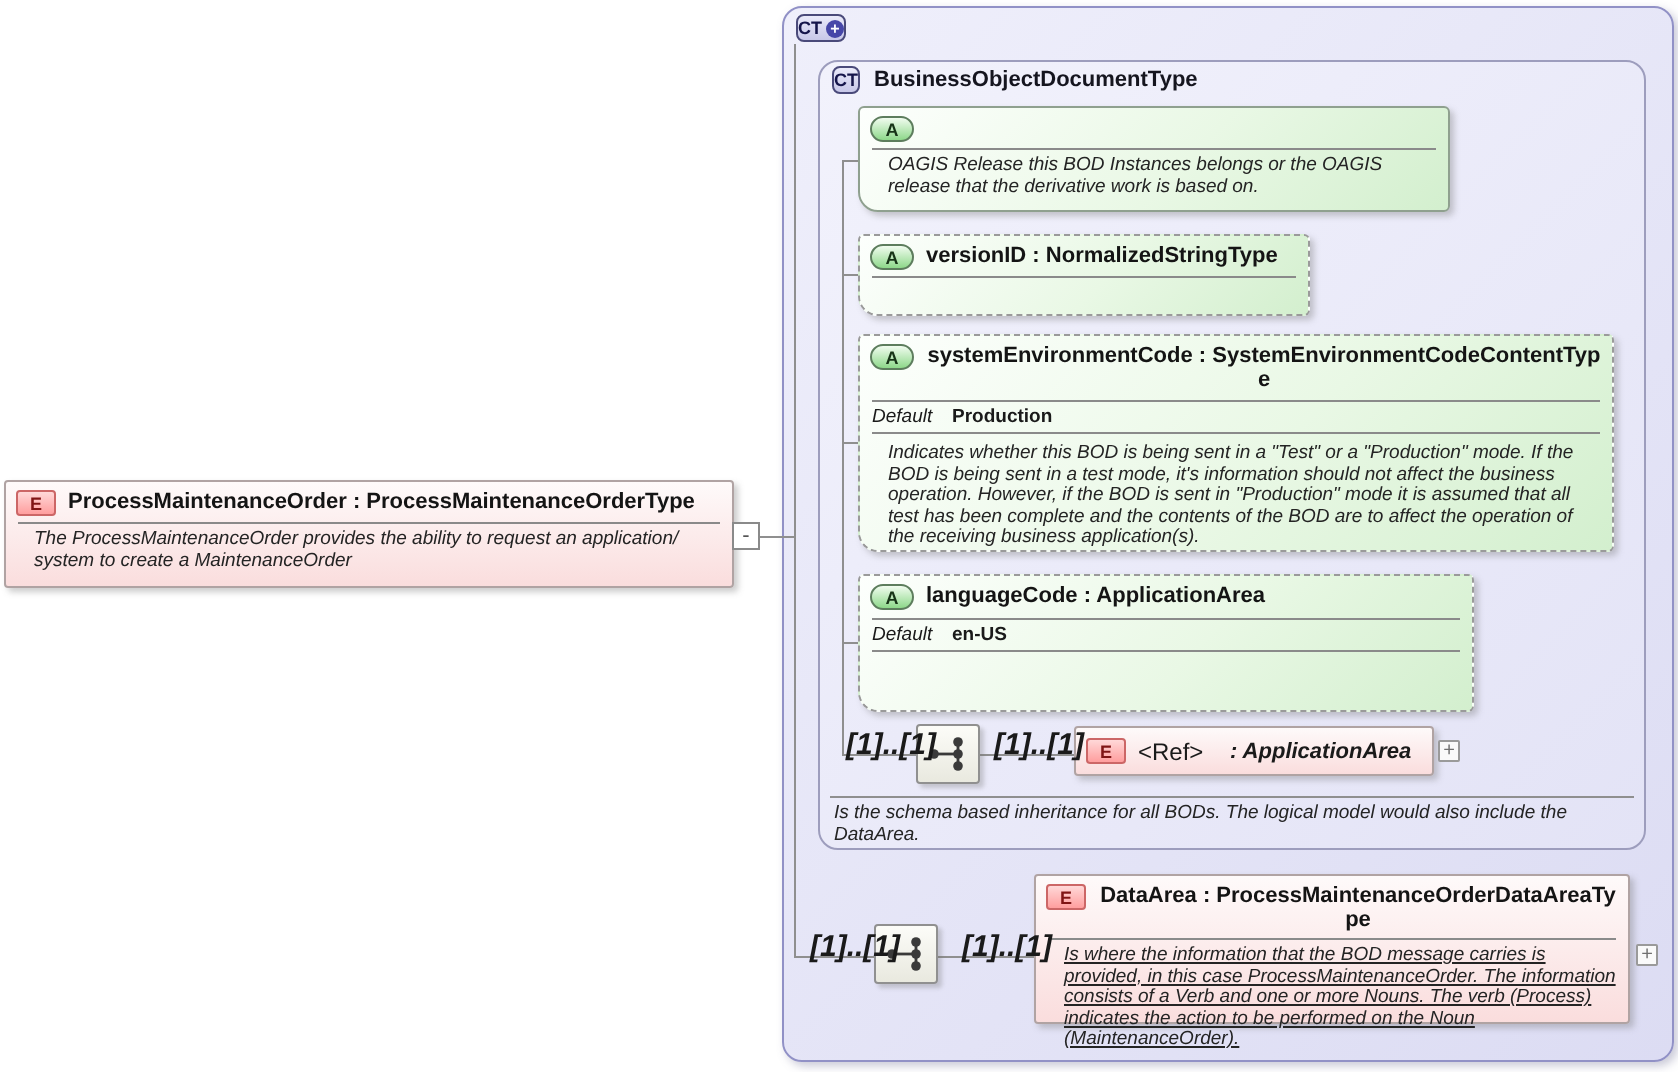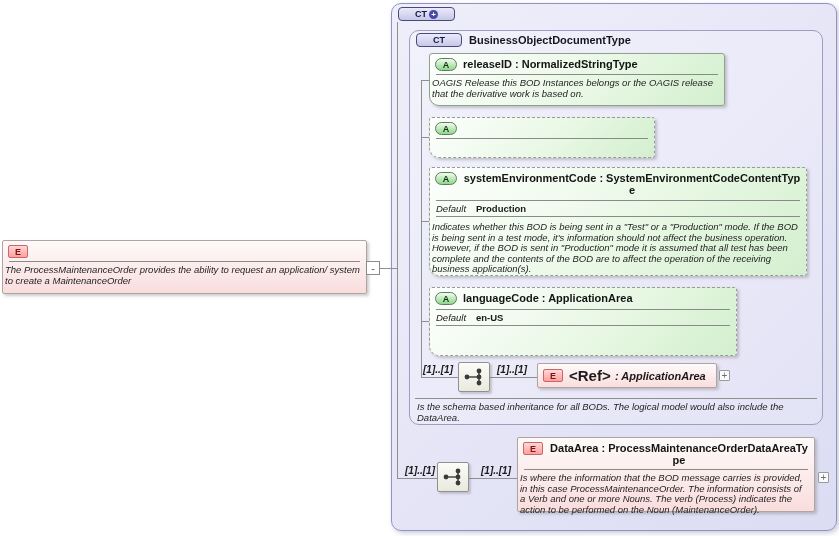--- a/index.html
+++ b/index.html
@@ -8,21 +8,21 @@
   .abs{position:absolute;box-sizing:border-box;}
 
   
   .container-outer{background:linear-gradient(135deg,#efeffb 0%,#dcdcf3 100%);
     border:1px solid #9191c6;border-radius:10px;box-shadow:2px 2px 5px rgba(100,100,140,.35);z-index:0;}
   .container-inner{background:linear-gradient(135deg,#f2f2fc 0%,#e3e3f6 100%);
     border:1px solid #9d9dbd;border-radius:10px;z-index:1;}
   .ct-header{display:flex;align-items:center;font-weight:bold;font-size:11.5px;color:#15151f;z-index:4;}
 
   
-  .ct-icon{height:14px;padding:0 16px;border-radius:4px;background:linear-gradient(to bottom,#eaeafa,#c7c7e8);
+  .ct-icon{height:14px;padding:0 0;border-radius:4px;background:linear-gradient(to bottom,#eaeafa,#c7c7e8);
     border:1px solid #4a4a7a;font-size:9px;font-weight:bold;color:#15154a;display:inline-flex;
     align-items:center;margin-right:7px;box-sizing:border-box;}
   .ct-plus{width:9px;height:9px;border-radius:50%;background:#4747a8;color:#fff;font-size:8px;line-height:9px;
     display:inline-flex;align-items:center;justify-content:center;margin-left:2px;font-weight:bold;}
   .a-icon{width:22px;height:13px;border-radius:7px;background:linear-gradient(to bottom,#f1fcef,#8ed88a);
     border:1px solid #5d7d5d;font-size:9px;font-weight:bold;color:#173317;display:flex;align-items:center;
     justify-content:center;margin-right:6px;flex:0 0 auto;box-sizing:border-box;}
   .e-icon{width:20px;height:13px;background:linear-gradient(to bottom,#ffd8d8,#ff9e9e);border:1px solid #c66;
     color:#801515;font-size:9px;font-weight:bold;display:flex;align-items:center;justify-content:center;
     margin-right:6px;flex:0 0 auto;border-radius:2px;box-sizing:border-box;}
@@ -31,30 +31,30 @@
   .attr{background:linear-gradient(135deg,#fdfffd 0%,#e9f8e5 55%,#d3efce 100%);
     border:1px solid #8fa08f;border-radius:3px 3px 3px 10px;
     box-shadow:2px 2px 3px rgba(110,110,110,.35);z-index:3;}
   .attr.optional{border-style:dashed;border-color:#9a9a9a;}
   .elem{background:linear-gradient(to bottom,#fefafa 0%,#fadddd 100%);border:1px solid #b0a3a3;
     border-radius:2px;box-shadow:2px 2px 3px rgba(110,110,110,.35);z-index:3;}
   .box-title{display:flex;align-items:flex-start;padding:4px 5px 2px 5px;font-weight:bold;font-size:11px;
     line-height:12px;color:#141414;}
   .box-title .t-center{flex:1;text-align:center;word-break:break-all;}
   .sep{border-top:1px solid #8a8a8a;margin:1px 6px 0 6px;height:0;}
-  .desc{font-style:italic;font-size:9.5px;line-height:10.5px;color:#242424;padding:3px 6px 4px 2px;}
+  .desc{font-style:italic;font-size:9.5px;line-height:10.5px;color:#242424;padding:3px 6px 4px 14px;}
   .default-row{display:flex;font-size:9.5px;line-height:11px;margin:2px 6px;padding:2px 0;
     border-top:1px solid #8a8a8a;border-bottom:1px solid #8a8a8a;}
   .default-label{font-style:italic;width:34px;}
   .default-value{font-weight:bold;margin-left:6px;}
 
   
   .hline,.vline{position:absolute;background:#8f8f8f;z-index:2;}
   .hline{height:1px;}.vline{width:1px;}
-  .card{position:absolute;font-size:10px;font-weight:bold;font-style:italic;color:#1a1a1a;z-index:4;white-space:nowrap;}
+  .card{position:absolute;font-size:15px;font-weight:bold;font-style:italic;color:#1a1a1a;z-index:4;white-space:nowrap;}
   .seq-box{position:absolute;width:32px;height:30px;background:linear-gradient(to bottom,#fcfcf8,#e9e9df);
     border:1px solid #909090;box-shadow:2px 2px 2px rgba(110,110,110,.3);z-index:3;display:flex;
     align-items:center;justify-content:center;border-radius:2px;box-sizing:border-box;}
   .plus-btn{position:absolute;width:11px;height:11px;background:#fafafa;border:1px solid #9a9a9a;color:#707070;
     font-size:10px;line-height:9px;text-align:center;z-index:4;box-sizing:border-box;border-radius:1px;cursor:pointer;}
   .minus-btn{position:absolute;width:14px;height:14px;background:#ffffff;border:1px solid #8a8a8a;color:#555;
     font-size:11px;line-height:12px;text-align:center;z-index:4;box-sizing:border-box;cursor:pointer;}
   .ref-name{width:46px;}
 </style>
 </head>
@@ -86,38 +86,39 @@
   <div class="hline" style="left:421px;top:221px;width:8px;"></div>
   <div class="hline" style="left:421px;top:321px;width:8px;"></div>
   <div class="hline" style="left:421px;top:377px;width:37px;"></div>
   <div class="hline" style="left:490px;top:377px;width:47px;"></div>
   <div class="hline" style="left:397px;top:478px;width:40px;"></div>
   <div class="hline" style="left:469px;top:478px;width:48px;"></div>
 
   <div class="abs elem" style="left:2px;top:240px;width:365px;height:54px;">
     <div class="box-title">
       <span class="e-icon">E</span>
+      <span>ProcessMaintenanceOrder : ProcessMaintenanceOrderType</span>
     </div>
     <div class="sep"></div>
     <div class="desc">The ProcessMaintenanceOrder provides the ability to request an application/ system to create a MaintenanceOrder</div>
   </div>
   <div class="minus-btn" style="left:366px;top:261px;">-</div>
 
   <div class="abs attr" style="left:429px;top:53px;width:296px;height:53px;">
     <div class="box-title">
       <span class="a-icon">A</span>
-      <span>releaseID : NormalizedStringType</span>
     </div>
     <div class="sep"></div>
     <div class="desc">OAGIS Release this BOD Instances belongs or the OAGIS release that the derivative work is based on.</div>
   </div>
 
   <div class="abs attr optional" style="left:429px;top:117px;width:226px;height:41px;">
     <div class="box-title">
       <span class="a-icon">A</span>
+      <span>versionID : NormalizedStringType</span>
     </div>
     <div class="sep"></div>
   </div>
 
   <div class="abs attr optional" style="left:429px;top:167px;width:378px;height:109px;">
     <div class="box-title">
       <span class="a-icon">A</span>
       <span class="t-center">systemEnvironmentCode : SystemEnvironmentCodeContentType</span>
     </div>
     <div class="default-row">
@@ -146,21 +147,21 @@
       <circle cx="4" cy="10" r="2.4" fill="#3a3a3a"></circle>
       <circle cx="16" cy="4" r="2.4" fill="#3a3a3a"></circle>
       <circle cx="16" cy="10" r="2.4" fill="#3a3a3a"></circle>
       <circle cx="16" cy="16" r="2.4" fill="#3a3a3a"></circle>
     </svg>
   </div>
   <div class="card" style="left:497px;top:364px;">[1]..[1]</div>
 
   <div class="abs elem" style="left:537px;top:363px;width:180px;height:25px;display:flex;align-items:center;padding:0 5px;">
     <span class="e-icon">E</span>
-    <span class="ref-name" style="font-weight:bold;font-size:15px;">&lt;Ref&gt;</span>
+    <span class="ref-name" style="font-weight:normal;font-size:12px;">&lt;Ref&gt;</span>
     <span style="font-weight:bold;font-size:11px;font-style:italic;">: ApplicationArea</span>
   </div>
   <div class="plus-btn" style="left:719px;top:370px;">+</div>
 
   <div class="hline" style="left:415px;top:398px;width:402px;z-index:2;"></div>
   <div class="abs desc" style="left:411px;top:399px;width:402px;z-index:2;padding:3px 6px;">Is the schema based inheritance for all BODs. The logical model would also include the DataArea.</div>
 
   <div class="card" style="left:405px;top:465px;">[1]..[1]</div>
   <div class="seq-box" style="left:437px;top:462px;">
     <svg width="22" height="20" viewBox="0 0 22 20">
@@ -173,17 +174,17 @@
     </svg>
   </div>
   <div class="card" style="left:481px;top:465px;">[1]..[1]</div>
 
   <div class="abs elem" style="left:517px;top:437px;width:298px;height:75px;">
     <div class="box-title">
       <span class="e-icon">E</span>
       <span class="t-center">DataArea : ProcessMaintenanceOrderDataAreaType</span>
     </div>
     <div class="sep"></div>
-    <div class="desc" style="padding-bottom:2px;">Is where the information that the BOD message carries is provided, in this case ProcessMaintenanceOrder. The information consists of a Verb and one or more Nouns. The verb (Process) indicates the action to be performed on the Noun (MaintenanceOrder).</div>
+    <div class="desc" style="padding-bottom:2px;text-decoration:underline;">Is where the information that the BOD message carries is provided, in this case ProcessMaintenanceOrder. The information consists of a Verb and one or more Nouns. The verb (Process) indicates the action to be performed on the Noun (MaintenanceOrder).</div>
   </div>
   <div class="plus-btn" style="left:818px;top:472px;">+</div>
 
 </div>
 
 </body></html>

